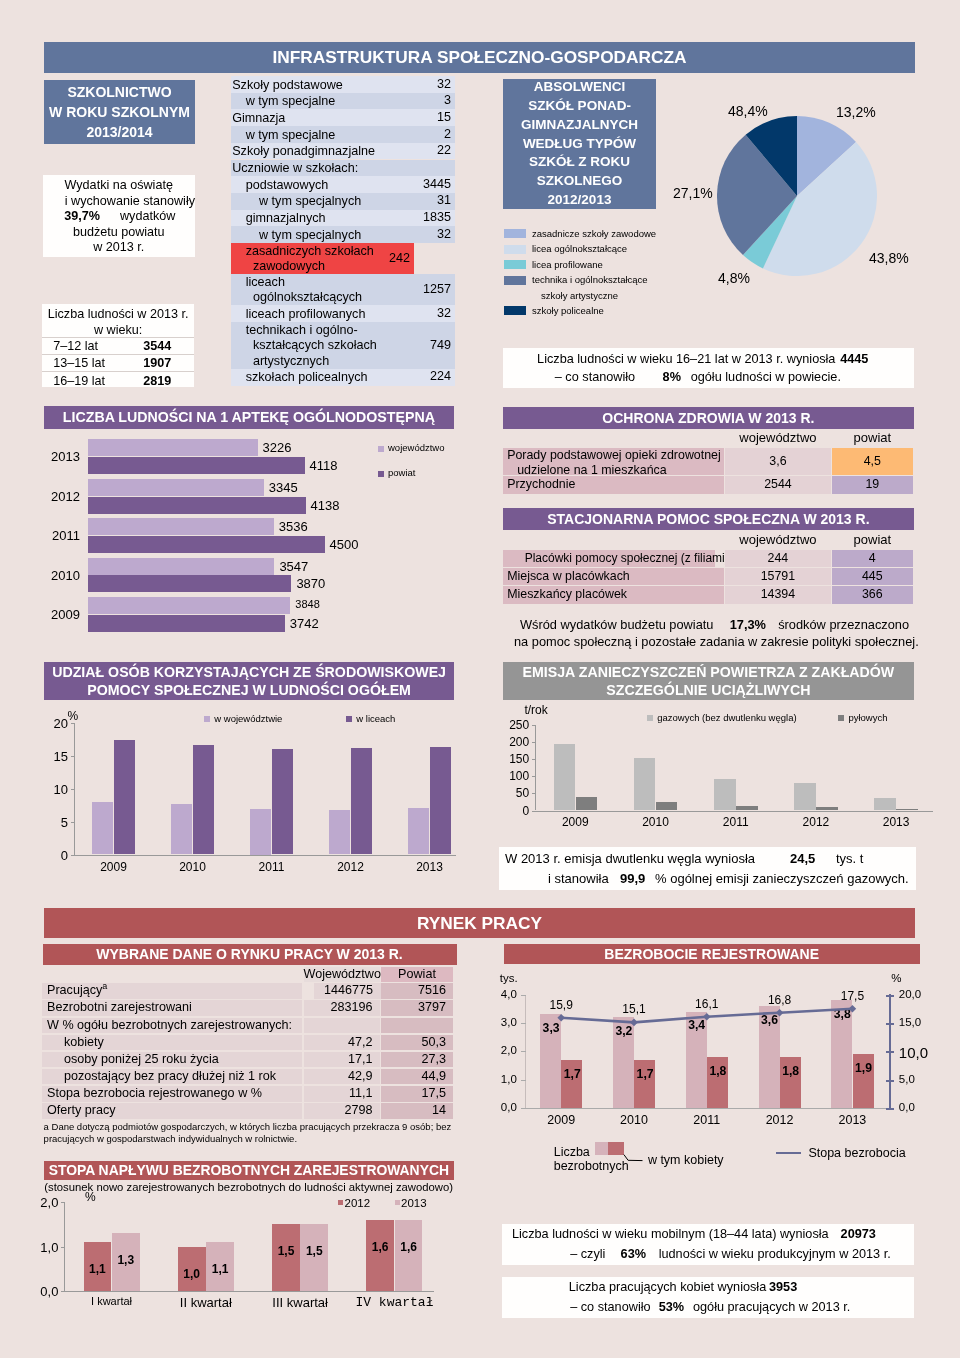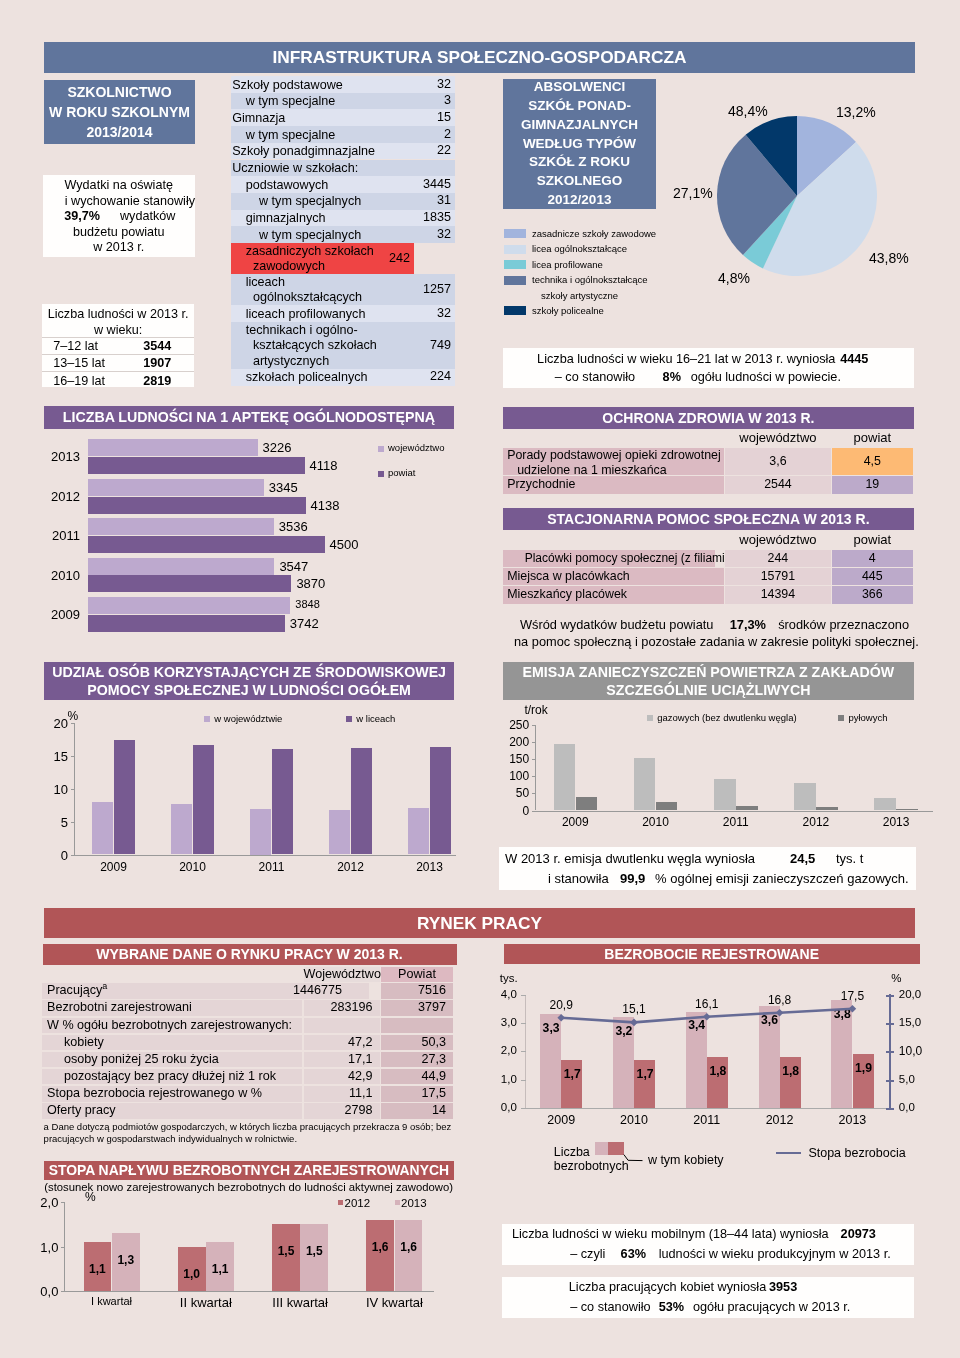--- a/index.html
+++ b/index.html
@@ -419,21 +419,21 @@
 </div>
 <div class="abs" id="labor-table" style="left: 42px; top: 966.9px; width: 412px; height: 153.3px;">
     <div style="position:relative;height:15px;">
       <div style="position:absolute;left:261.5px;top:0;width:76px;height:15px;text-align:center;font-size:12.6px;line-height:15px;background:#e7dcdb;">Województwo</div>
       <div style="position:absolute;left:339px;top:0;width:72px;height:15px;text-align:center;font-size:12.6px;line-height:15px;background:#ddb9c1;">Powiat</div>
     </div>
     <div style="position:absolute;left:0;top:16.5px;width:412px;height:15.6px;">
       <div style="position:absolute;left:0;top:0;width:260px;height:15.6px;background:#e4d5d6;font-size:12.6px;line-height:15.5px;padding-left:5px;padding-top:0.0px;">
         <div>Pracujący<sup style="font-size:9px;vertical-align:super;line-height:0;">a</sup></div>
       </div>
-      <div style="position:absolute;left:251px;top:0;width:76px;height:15.6px;background:#e4d5d6;font-size:12.6px;line-height:15.6px;text-align:left;padding-right:7px;">1446775</div>
+      <div style="position:absolute;left:272px;top:0;width:76px;height:15.6px;background:#e4d5d6;font-size:12.6px;line-height:15.6px;text-align:center;padding-right:7px;">1446775</div>
       <div style="position:absolute;left:339px;top:0;width:72px;height:15.6px;background:#d7bcc1;font-size:12.6px;line-height:15.6px;text-align:right;padding-right:7px;">7516</div>
     </div>
     <div style="position:absolute;left:0;top:33.6px;width:412px;height:15.6px;">
       <div style="position:absolute;left:0;top:0;width:260px;height:15.6px;background:#e4d5d6;font-size:12.6px;line-height:15.5px;padding-left:5px;padding-top:0.0px;">
         <div style="padding-left:0px;white-space:nowrap">Bezrobotni zarejestrowani</div>
       </div>
       <div style="position:absolute;left:261.5px;top:0;width:76px;height:15.6px;background:#e4d5d6;font-size:12.6px;line-height:15.6px;text-align:right;padding-right:7px;">283196</div>
       <div style="position:absolute;left:339px;top:0;width:72px;height:15.6px;background:#d7bcc1;font-size:12.6px;line-height:15.6px;text-align:right;padding-right:7px;">3797</div>
     </div>
     <div style="position:absolute;left:0;top:50.7px;width:412px;height:15.6px;">
@@ -511,21 +511,21 @@
     <div style="position:absolute;left:158.7px;top:100.8px;width:94.3px;text-align:center;font-size:13px;">II kwartał</div>
     <div style="position:absolute;left:272.1px;top:30.4px;width:27.8px;height:66.4px;background:#bc6d72;"></div>
     <div style="position:absolute;left:272.1px;top:50.4px;width:27.8px;text-align:center;font-size:12px;font-weight:bold;">1,5</div>
     <div style="position:absolute;left:300.4px;top:30.4px;width:27.8px;height:66.4px;background:#d5b2ba;"></div>
     <div style="position:absolute;left:300.4px;top:50.4px;width:27.8px;text-align:center;font-size:12px;font-weight:bold;">1,5</div>
     <div style="position:absolute;left:253px;top:100.8px;width:94.3px;text-align:center;font-size:13px;">III kwartał</div>
     <div style="position:absolute;left:366.3px;top:26.0px;width:27.8px;height:70.8px;background:#bc6d72;"></div>
     <div style="position:absolute;left:366.3px;top:46.0px;width:27.8px;text-align:center;font-size:12px;font-weight:bold;">1,6</div>
     <div style="position:absolute;left:394.7px;top:26.0px;width:27.8px;height:70.8px;background:#d5b2ba;"></div>
     <div style="position:absolute;left:394.7px;top:46.0px;width:27.8px;text-align:center;font-size:12px;font-weight:bold;">1,6</div>
-    <div style="position:absolute;left:347.29999999999995px;top:100.8px;width:94.3px;text-align:center;font-size:13px;">IV kwartał</div>
+    <div style="position:absolute;left:347.29999999999995px;top:100.8px;width:94.3px;text-align:center;font-size:13px;font-family:Liberation Mono, monospace;">IV kwartał</div>
     <span style="position:absolute;left:338px;top:6px;width:5px;height:5px;background:#bc6d72;"></span>
     <span style="position:absolute;left:344.5px;top:2.5px;font-size:11.5px;">2012</span>
     <span style="position:absolute;left:394.5px;top:6px;width:5px;height:5px;background:#d5b2ba;"></span>
     <span style="position:absolute;left:401px;top:2.5px;font-size:11.5px;">2013</span>
   </div>
 
 <div class="banner banner-red" style="left:503.7px;top:943.8px;width:416px;height:20.6px;justify-content:center;font-size:14px;">
   <span>BEZROBOCIE REJESTROWANE</span>
 </div>
 <div class="abs" id="unemployment-chart" style="left:480px;top:969px;width:480px;height:175px;">
@@ -541,21 +541,21 @@
     <div style="position:absolute;left:4.799999999999997px;top:46.974999999999994px;width:32px;text-align:right;font-size:11.5px;">3,0</div>
     <div style="position:absolute;left:40.8px;top:26px;width:5px;height:1px;background:#aaa;"></div>
     <div style="position:absolute;left:4.799999999999997px;top:18.5px;width:32px;text-align:right;font-size:11.5px;">4,0</div>
     <div style="position:absolute;left:19.799999999999997px;top:2.5px;font-size:11.5px;">tys.</div>
     <div style="position:absolute;left:409.2px;top:24.5px;width:2px;height:115.9px;background:#666b95;"></div>
     <div style="position:absolute;left:406.2px;top:139px;width:8px;height:2px;background:#666b95;"></div>
     <div style="position:absolute;left:418.8px;top:132.4px;font-size:11.5px;">0,0</div>
     <div style="position:absolute;left:406.2px;top:111px;width:8px;height:2px;background:#666b95;"></div>
     <div style="position:absolute;left:418.8px;top:103.92500000000001px;font-size:11.5px;">5,0</div>
     <div style="position:absolute;left:406.2px;top:82px;width:8px;height:2px;background:#666b95;"></div>
-    <div style="position:absolute;left:418.8px;top:75.45px;font-size:12px;">10,0</div>
+    <div style="position:absolute;left:418.8px;top:75.45px;font-size:15px;">10,0</div>
     <div style="position:absolute;left:406.2px;top:54px;width:8px;height:2px;background:#666b95;"></div>
     <div style="position:absolute;left:418.8px;top:46.974999999999994px;font-size:11.5px;">15,0</div>
     <div style="position:absolute;left:406.2px;top:26px;width:8px;height:2px;background:#666b95;"></div>
     <div style="position:absolute;left:418.8px;top:18.5px;font-size:11.5px;">20,0</div>
     <div style="position:absolute;left:411.2px;top:2.5px;font-size:11.5px;">%</div>
     <div style="position:absolute;left:60.1px;top:45.4px;width:21px;height:94.0px;background:#d5b2ba;"></div>
     <div style="position:absolute;left:60.6px;top:52.2px;width:21px;text-align:center;font-size:12.2px;font-weight:bold;line-height:14px;">3,3</div>
     <div style="position:absolute;left:81.3px;top:91.0px;width:21px;height:48.4px;background:#bc6d72;"></div>
     <div style="position:absolute;left:81.8px;top:97.8px;width:21px;text-align:center;font-size:12.2px;font-weight:bold;line-height:14px;">1,7</div>
     <div style="position:absolute;left:44.8px;top:144.4px;width:72.8px;text-align:center;font-size:12.5px;">2009</div>
@@ -580,21 +580,21 @@
     <div style="position:absolute;left:373.0px;top:92.1px;width:21px;text-align:center;font-size:12.2px;font-weight:bold;line-height:14px;">1,9</div>
     <div style="position:absolute;left:336px;top:144.4px;width:72.8px;text-align:center;font-size:12.5px;">2013</div>
     <svg width="480" height="230" style="position:absolute;left:0;top:0;overflow:visible;" xmlns="http://www.w3.org/2000/svg">
       <polyline points="81.2,48.8 154.0,53.4 226.8,47.7 299.6,43.7 372.4,39.7" fill="none" stroke="#666b95" stroke-width="2.6"></polyline>
       <path d="M 77.4 48.8 L 81.2 45.0 L 85.0 48.8 L 81.2 52.6 Z" fill="#666b95"></path>
       <path d="M 150.2 53.4 L 154.0 49.6 L 157.8 53.4 L 154.0 57.2 Z" fill="#666b95"></path>
       <path d="M 223.0 47.7 L 226.8 43.9 L 230.6 47.7 L 226.8 51.5 Z" fill="#666b95"></path>
       <path d="M 295.8 43.7 L 299.6 39.9 L 303.4 43.7 L 299.6 47.5 Z" fill="#666b95"></path>
       <path d="M 368.6 39.7 L 372.4 35.9 L 376.2 39.7 L 372.4 43.5 Z" fill="#666b95"></path>
     </svg>
-    <div style="position:absolute;left:59.19999999999999px;top:28.849499999999992px;width:44px;text-align:center;font-size:12px;">20,9</div>
+    <div style="position:absolute;left:59.19999999999999px;top:28.849499999999992px;width:44px;text-align:center;font-size:12px;">15,9</div>
     <div style="position:absolute;left:132px;top:33.4055px;width:44px;text-align:center;font-size:12px;">15,1</div>
     <div style="position:absolute;left:204.79999999999998px;top:27.710499999999996px;width:44px;text-align:center;font-size:12px;">16,1</div>
     <div style="position:absolute;left:277.59999999999997px;top:23.72399999999999px;width:44px;text-align:center;font-size:12px;">16,8</div>
     <div style="position:absolute;left:350.4px;top:19.737499999999997px;width:44px;text-align:center;font-size:12px;">17,5</div>
   </div>
 <div class="abs" id="unemployment-legend" style="left:480px;top:1140px;width:480px;height:45px;">
     <div style="position:absolute;left:115.2px;top:2.4px;width:13.2px;height:12.2px;background:#d5b2ba;"></div>
     <div style="position:absolute;left:128.4px;top:2.4px;width:15.5px;height:12.2px;background:#bc6d72;"></div>
     <div style="position:absolute;left:73.7px;top:5px;font-size:12.5px;line-height:14px;">
       <div>Liczba</div>

